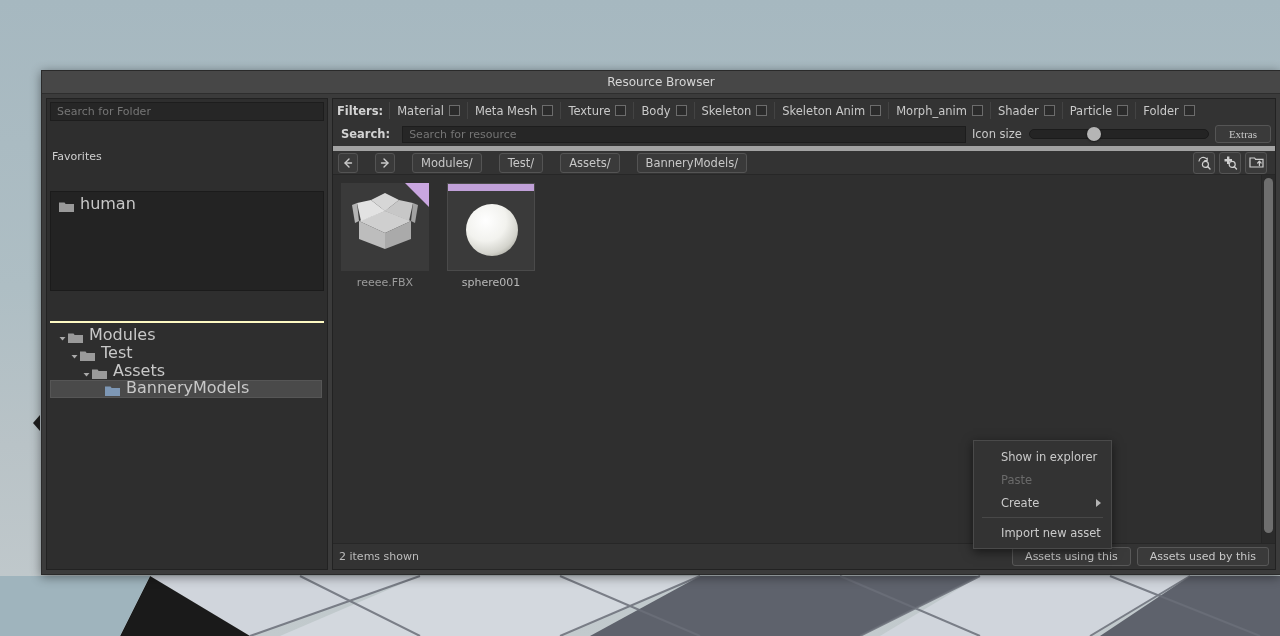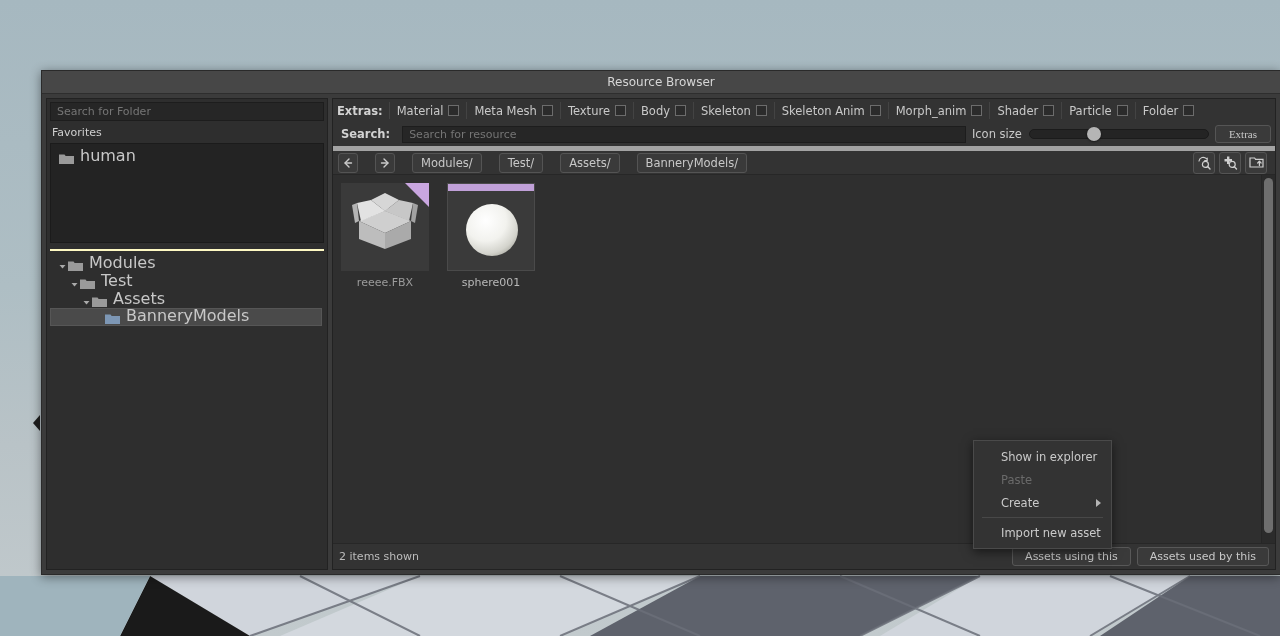--- a/index.html
+++ b/index.html
@@ -49,20 +49,21 @@
   }
 
   
   #leftpanel {
     width: 282px;
     background: #2e2e2e;
     border: 1px solid #222;
     display: flex;
     flex-direction: column;
     flex: none;
+    gap: 24px;
   }
   .folder-search {
     margin: 3px 3px 5px 3px;
     height: 19px;
     background: #262626;
     border: 1px solid #1d1d1d;
     color: #8b8b8b;
     font-size: 11px;
     padding: 0 6px;
     line-height: 17px;
@@ -497,21 +498,21 @@
               </svg>
           </span>
           <span>BanneryModels</span>
         </div>
       </div>
     </div>
 
     <div id="rightpanel">
 
       <div id="filterbar">
-        <span class="lbl-strong">Extras:</span>
+        <span class="lbl-strong">Filters:</span>
         <div class="filter-item">
           <span>Material</span>
           <span class="cbx"></span>
         </div>
         <div class="filter-item">
           <span>Meta Mesh</span>
           <span class="cbx"></span>
         </div>
         <div class="filter-item">
           <span>Texture</span>

